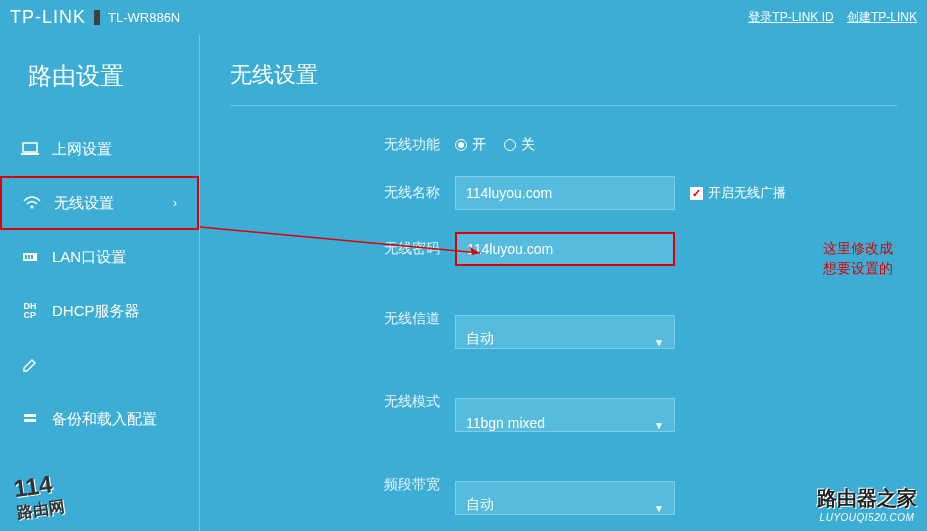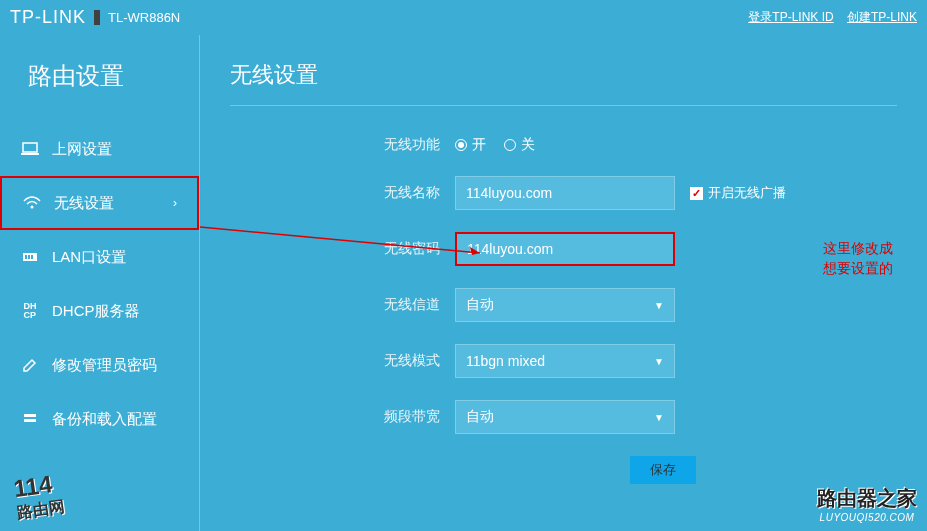--- a/index.html
+++ b/index.html
@@ -20,21 +20,21 @@
     .sidebar-item .chevron { margin-left: auto; color: #fff; font-size: 12px; }
     .sidebar-item.active { border: 2px solid #d00; }
     
     .main { flex: 1; padding: 25px 30px; position: relative; }
     .page-title { font-size: 22px; font-weight: normal; padding-bottom: 15px; border-bottom: 1px solid rgba(255,255,255,0.3); }
     
     .form { margin-top: 30px; }
     .form-row { display: flex; align-items: center; margin-bottom: 22px; }
     .form-label { width: 70px; text-align: right; margin-right: 15px; font-size: 14px; color: #e8f5fa; }
     .form-control { width: 220px; height: 34px; background: #55bce0; border: 1px solid #7fcce6; color: #fff; padding: 0 10px; font-size: 14px; }
-    .form-select { position: relative; display: flex; align-items: center; cursor: pointer; }
+    .form-select { position: relative; display: flex; align-items: flex-end; cursor: pointer; margin-top: 27px; }
     .form-select .caret { position: absolute; right: 10px; color: #fff; font-size: 10px; }
     .form-control.highlighted { border: 2px solid #d00; }
     
     .radio-group { display: flex; align-items: center; gap: 18px; }
     .radio-opt { display: flex; align-items: center; gap: 5px; font-size: 14px; cursor: pointer; }
     .radio-dot { width: 12px; height: 12px; border-radius: 50%; border: 1px solid #fff; display: flex; align-items: center; justify-content: center; }
     .radio-dot.checked::after { content: ''; width: 6px; height: 6px; background: #fff; border-radius: 50%; }
     
     .checkbox-group { display: flex; align-items: center; margin-left: 15px; font-size: 13px; cursor: pointer; }
     .checkbox { width: 13px; height: 13px; background: #fff; margin-right: 5px; display: flex; align-items: center; justify-content: center; color: #d00; font-size: 11px; font-weight: bold; }
@@ -105,21 +105,20 @@
       <span>DHCP服务器</span>
     </div>
 
 
     <div class="sidebar-item">
       <span class="icon">
         <svg width="16" height="16" viewBox="0 0 16 16">
             <path d="M2 11 L10 3 L13 6 L5 14 L2 14 Z" fill="none" stroke="#fff" stroke-width="1.5"></path>
           </svg>
       </span>
-      <span>修改管理员密码</span>
     </div>
 
     <div class="sidebar-item">
       <span class="icon">
         <svg width="16" height="16" viewBox="0 0 16 16">
             <rect x="2" y="3" width="12" height="3" fill="#fff"></rect>
             <rect x="2" y="8" width="12" height="3" fill="#fff"></rect>
           </svg>
       </span>
       <span>备份和载入配置</span>

